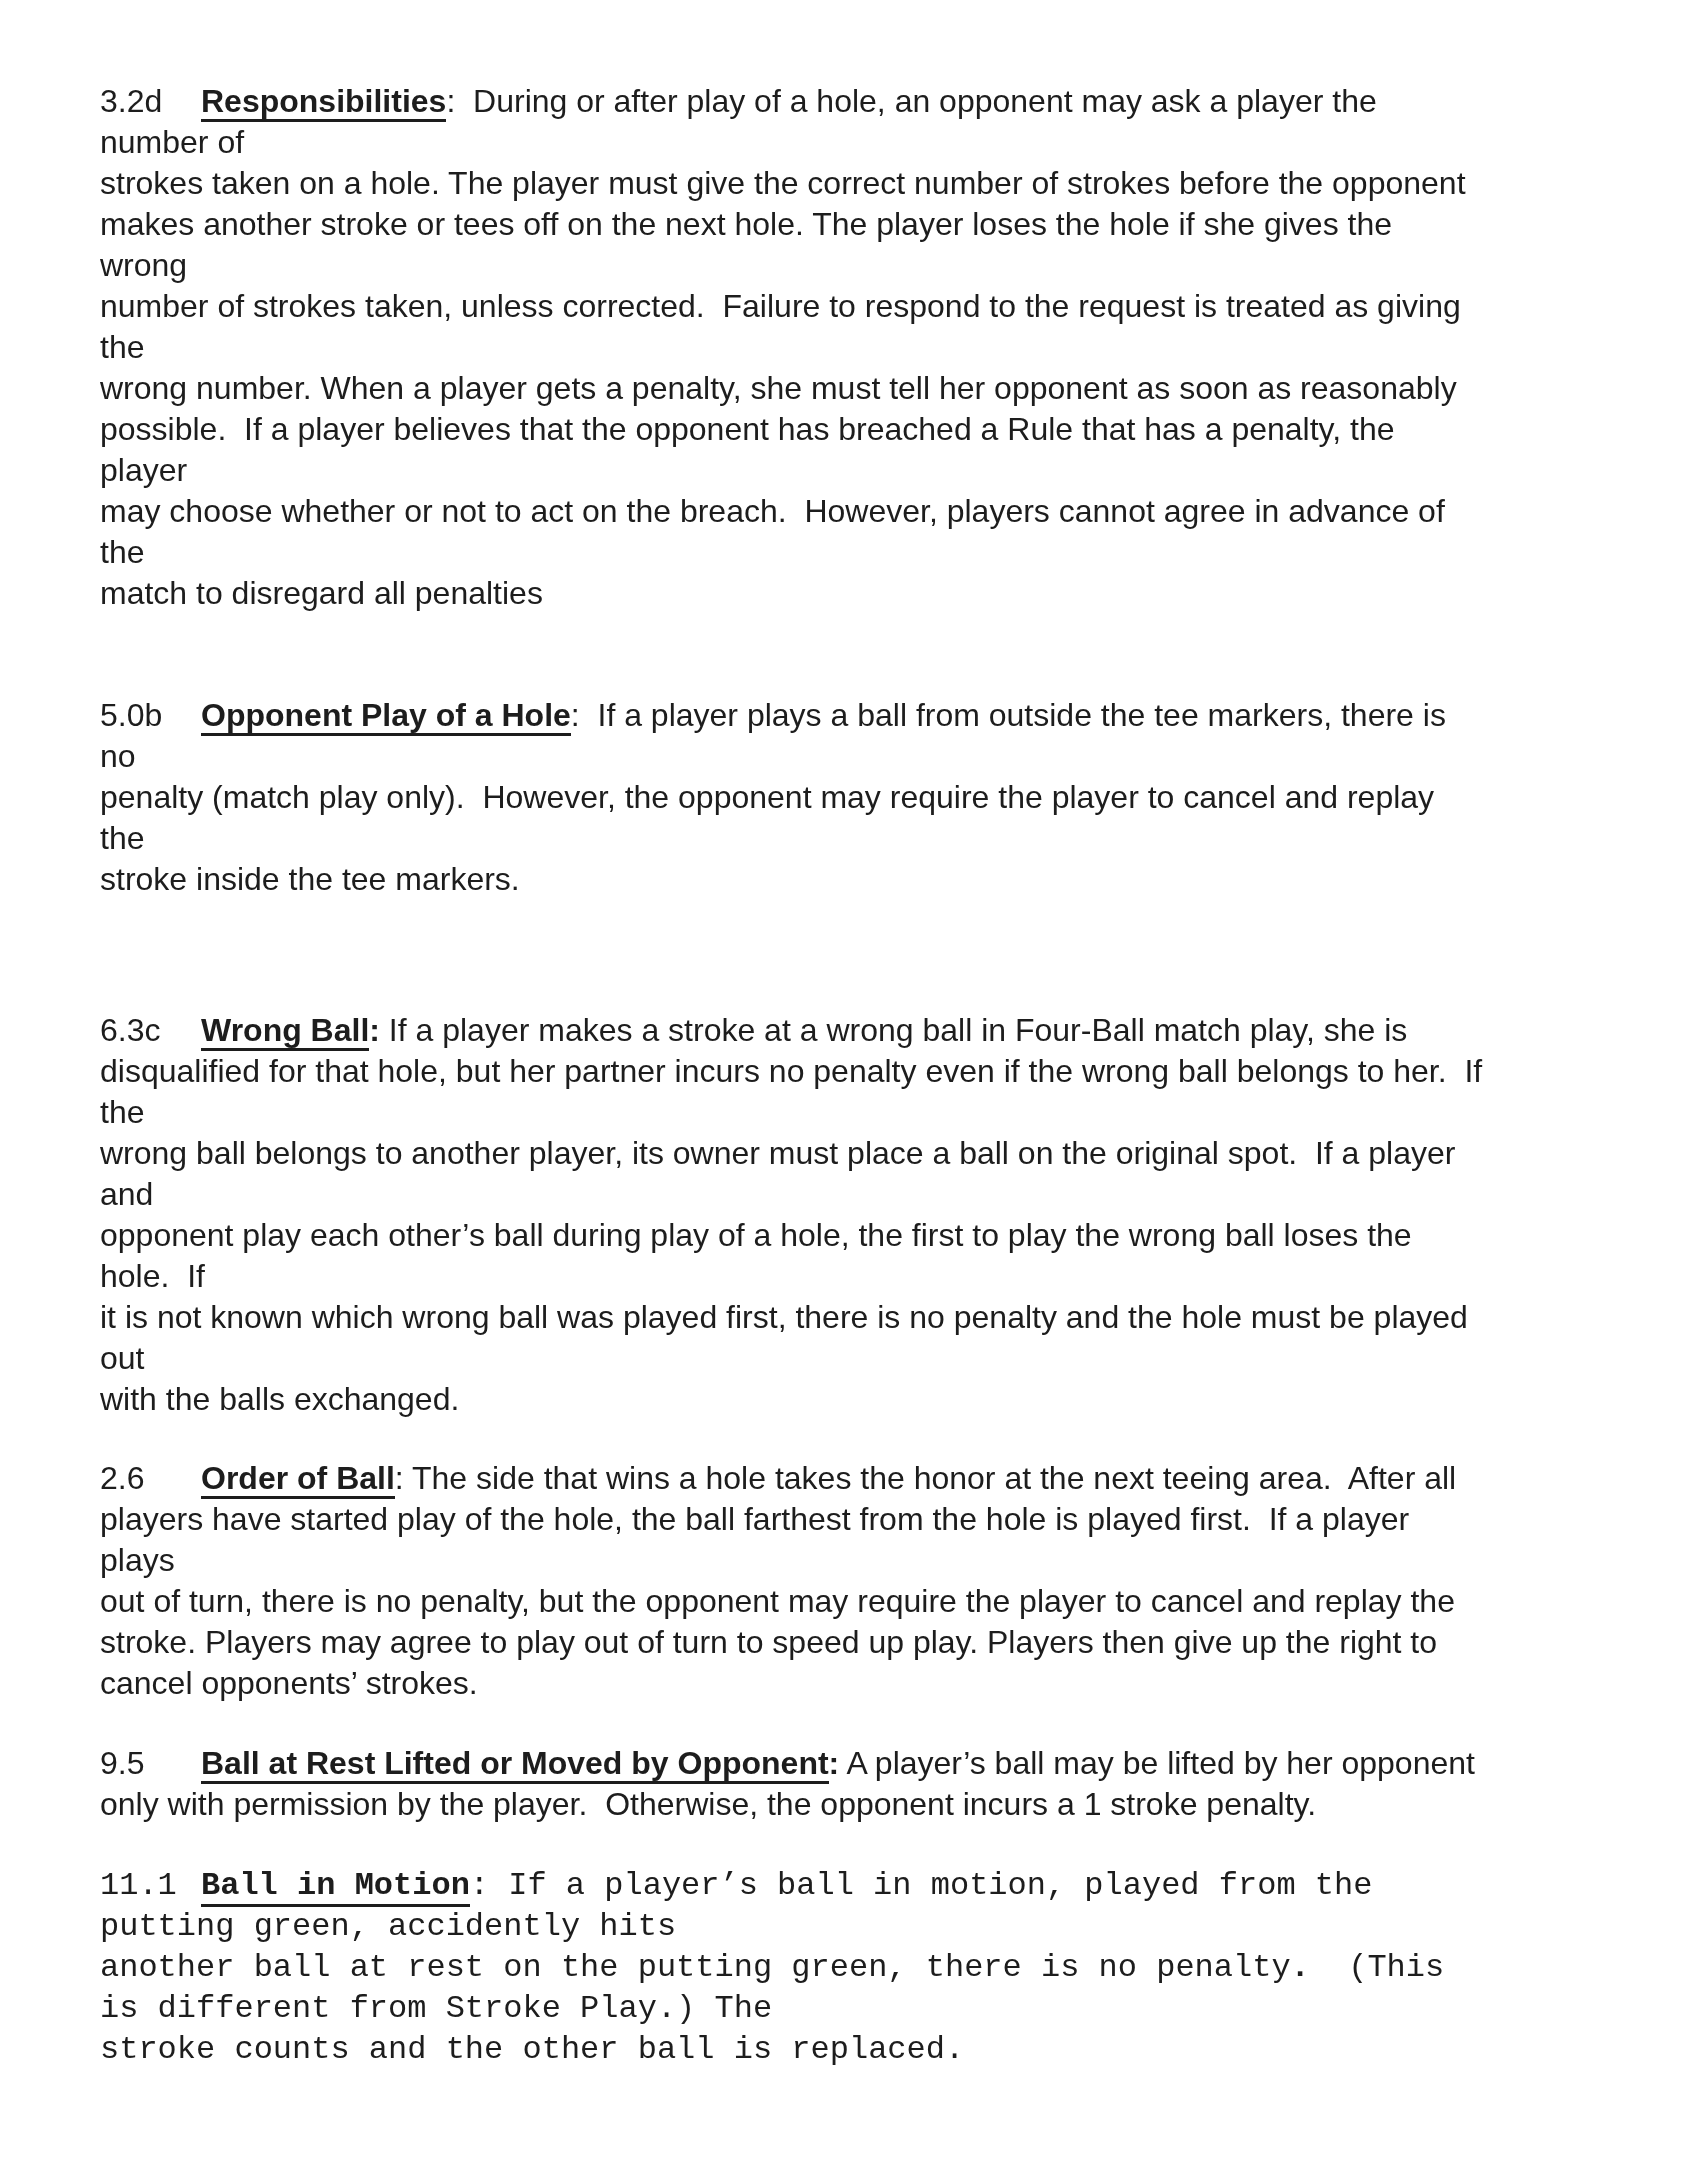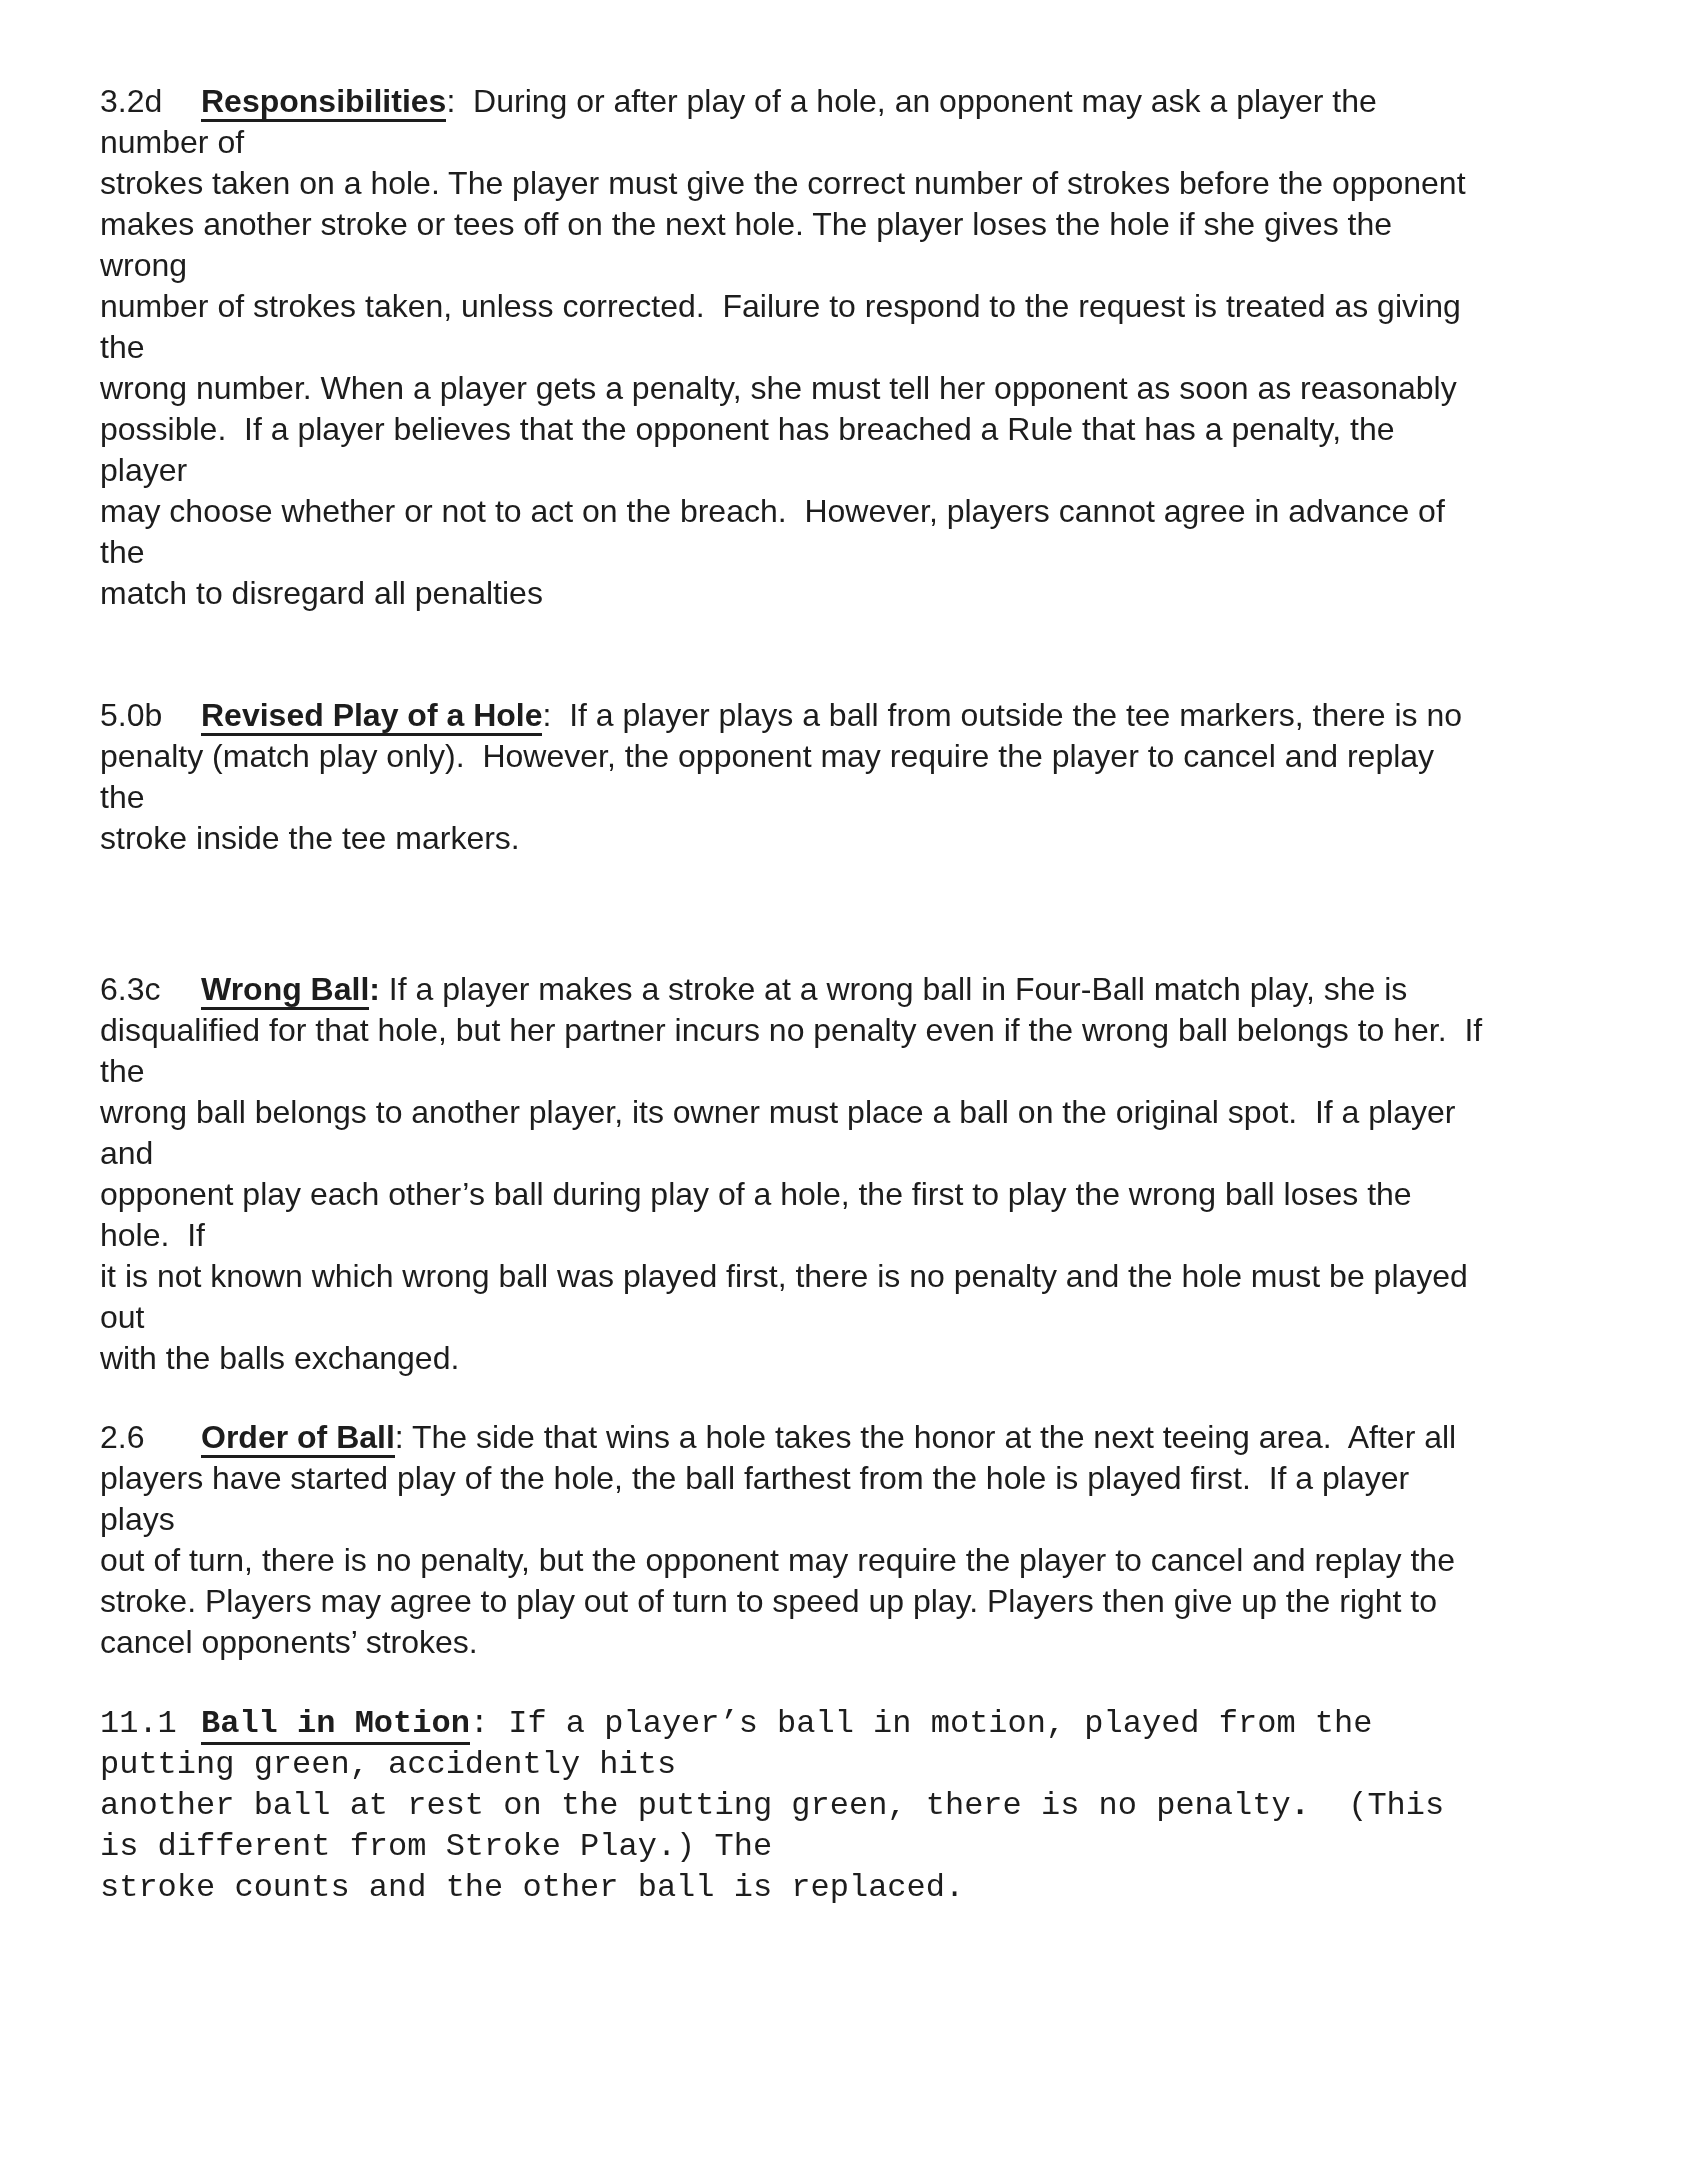--- a/index.html
+++ b/index.html
@@ -41,32 +41,34 @@
 <div class="page">
   <div id="doc-content">
       <p class="para" style="margin-top: 0px;"><span class="num">3.2d</span><span class="heading">Responsibilities</span><span class="">:</span><span>  During or after play of a hole, an opponent may ask a player the number of
 strokes taken on a hole. The player must give the correct number of strokes before the opponent
 makes another stroke or tees off on the next hole. The player loses the hole if she gives the wrong
 number of strokes taken, unless corrected.  Failure to respond to the request is treated as giving the
 wrong number. When a player gets a penalty, she must tell her opponent as soon as reasonably
 possible.  If a player believes that the opponent has breached a Rule that has a penalty, the player
 may choose whether or not to act on the breach.  However, players cannot agree in advance of the
 match to disregard all penalties</span></p>
-      <p class="para" style="margin-top: 81px;"><span class="num">5.0b</span><span class="heading">Revised Play of a Hole</span><span class="">:</span><span>  If a player plays a ball from outside the tee markers, there is no
+      <p class="para" style="margin-top: 81px;"><span class="num">5.0b</span><span class="heading">Opponent Play of a Hole</span><span class="">:</span><span>  If a player plays a ball from outside the tee markers, there is no
 penalty (match play only).  However, the opponent may require the player to cancel and replay the
 stroke inside the tee markers.</span></p>
       <p class="para" style="margin-top: 110px;"><span class="num">6.3c</span><span class="heading">Wrong Ball</span><span class="bold">:</span><span> If a player makes a stroke at a wrong ball in Four-Ball match play, she is
 disqualified for that hole, but her partner incurs no penalty even if the wrong ball belongs to her.  If the
 wrong ball belongs to another player, its owner must place a ball on the original spot.  If a player and
 opponent play each other’s ball during play of a hole, the first to play the wrong ball loses the hole.  If
 it is not known which wrong ball was played first, there is no penalty and the hole must be played out
 with the balls exchanged.</span></p>
       <p class="para" style="margin-top: 38px;"><span class="num">2.6</span><span class="heading">Order of Ball</span><span class="">:</span><span> The side that wins a hole takes the honor at the next teeing area.  After all
 players have started play of the hole, the ball farthest from the hole is played first.  If a player plays
 out of turn, there is no penalty, but the opponent may require the player to cancel and replay the
 stroke. Players may agree to play out of turn to speed up play. Players then give up the right to
 cancel opponents’ strokes.</span></p>
+      <p class="para" style="margin-top: 39px;"><span class="num">9.5</span><span class="heading">Ball at Rest Lifted or Moved by Opponent</span><span class="bold">:</span><span> A player’s ball may be lifted by her opponent
+only with permission by the player.  Otherwise, the opponent incurs a 1 stroke penalty.</span></p>
       <p class="para" style="margin-top: 40px; font-family: Liberation Mono, monospace;"><span class="num">11.1</span><span class="heading">Ball in Motion</span><span class="">:</span><span> If a player’s ball in motion, played from the putting green, accidently hits
 another ball at rest on the putting green, there is no penalty</span><span class="bold">.</span><span>  (This is different from Stroke Play.) The
 stroke counts and the other ball is replaced.</span></p>
     </div>
 </div>
 
 
 </body></html>

